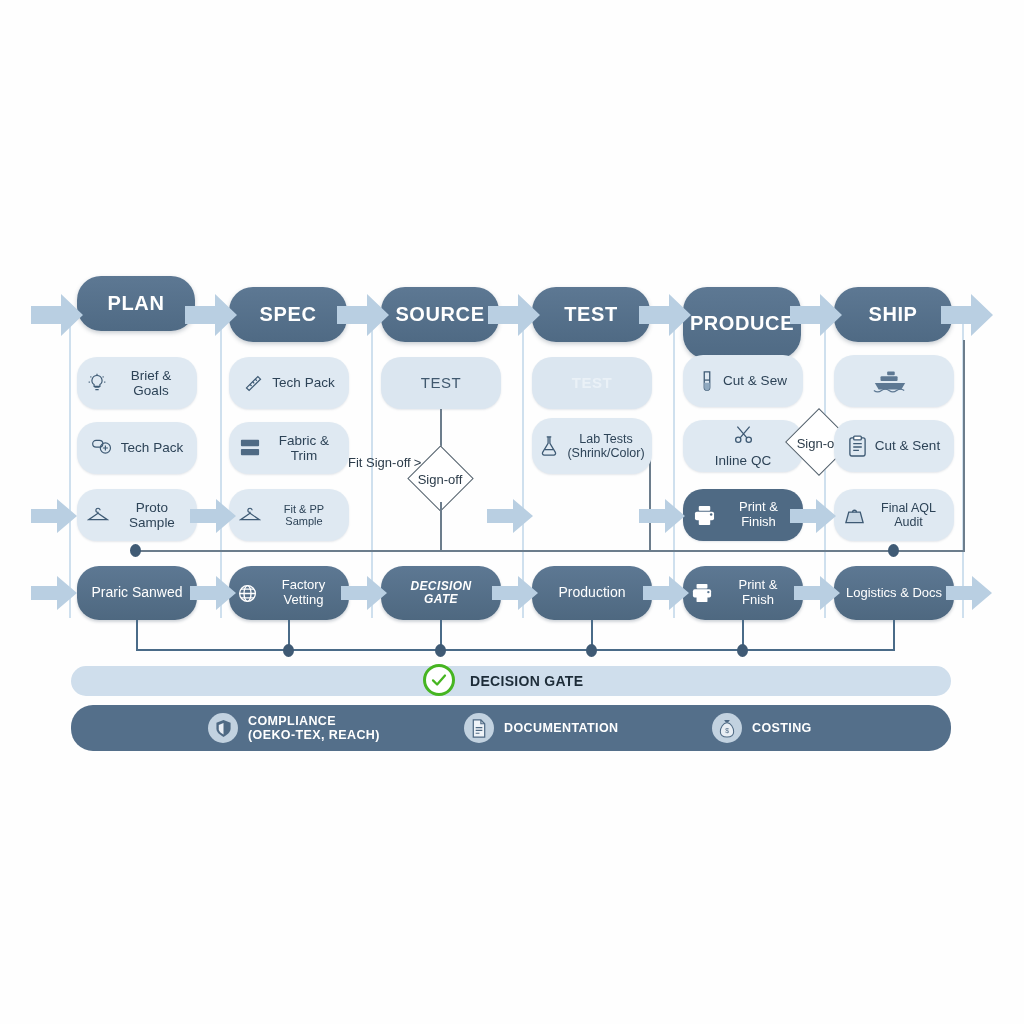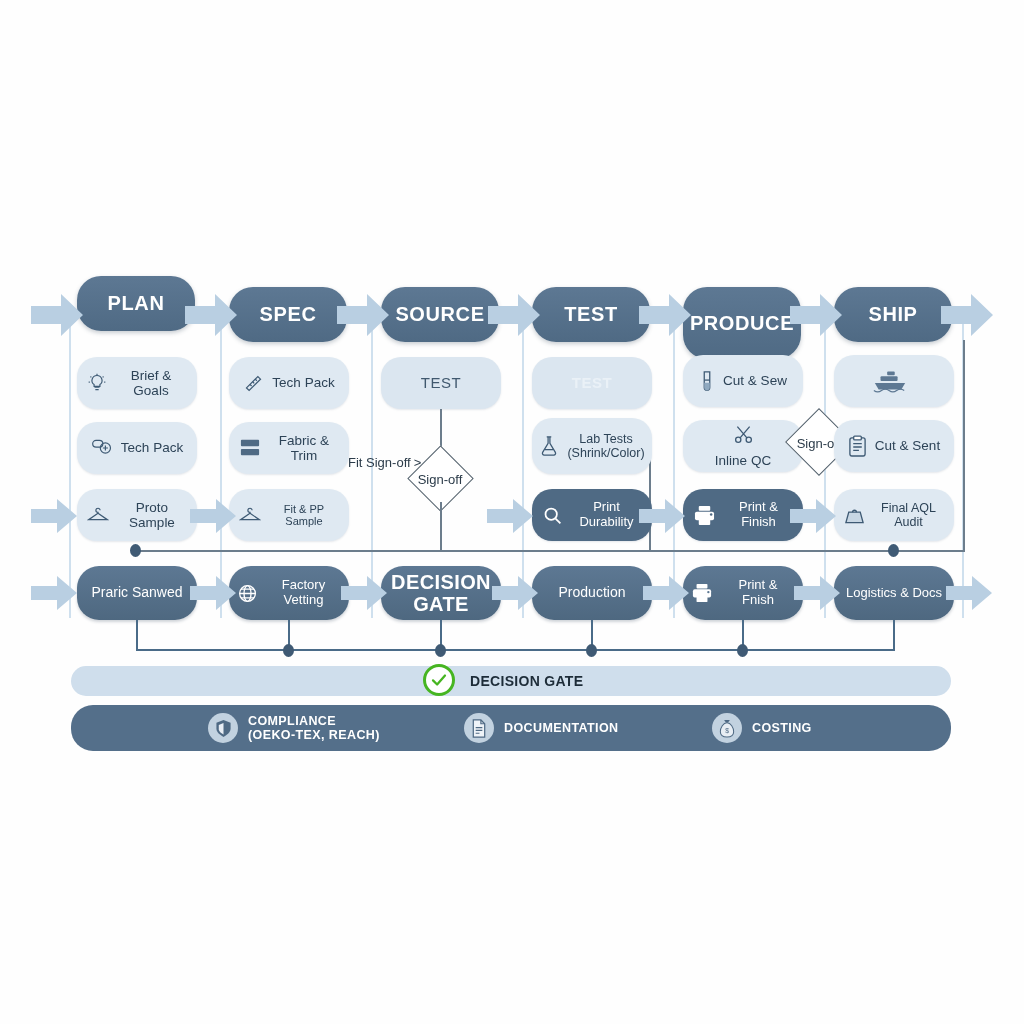--- a/index.html
+++ b/index.html
@@ -37,21 +37,21 @@
   }
   .card.ghost { background: #dbe6f0; color: #eef4f9; font-weight: 600; font-size: 15px; letter-spacing:.5px;}
   .card.dark { background: #4f6a84; color: #ffffff; }
   .card.lite { background: #dfe9f2; }
   .row-pill {
     background: linear-gradient(180deg,#5d7893 0%,#4e6880 100%);
     color: #ffffff; font-size: 14px; border-radius: 22px;
     gap: 8px; padding: 0 8px;
     box-shadow: 0 2px 3px rgba(40,60,80,.22);
   }
-  .row-pill.strong { font-size: 20px; font-weight: 700; line-height: 1.1; letter-spacing:.4px;}
+  .row-pill.strong { font-size: 12px; font-weight: 700; line-height: 1.1; letter-spacing:.4px;font-style:italic;}
   .arrowwrap { position:absolute; }
   .arrowwrap svg { display:block; }
 
   .vline { position: absolute; background: #cfe0ee; width: 2px; }
   .hline { position: absolute; background: #6c7d8c; height: 1.6px; }
   .hline.dark { background: #4a6b88; height: 2px; }
   .vtick { position: absolute; background: #4a6b88; width: 2px; }
   .dot { position: absolute; width: 11px; height: 13px; border-radius: 50%; background: #3f5a74; }
 
   .diamond {
@@ -242,29 +242,20 @@
   </div>
   <div class="pill card lite" style="left:532px; top:418px; width:120px; height:56px;">
     <span class="ico">
       <svg width="20" height="22" viewBox="0 0 22 24" fill="none" stroke="#3e5a74" stroke-width="1.4">
         <path d="M8.5 2h5M10 2v7L4 19a2 2 0 0 0 1.7 3h10.6A2 2 0 0 0 18 19l-6-10V2"></path>
         <path d="M6.5 16h9"></path>
       </svg>
     </span>
     <span style="font-size:12.5px; white-space:pre-line;">Lab Tests
 (Shrink/Color)</span>
-  </div>
-  <div class="pill card dark" style="left:532px; top:489px; width:120px; height:52px;">
-    <span class="ico">
-      <svg width="21" height="21" viewBox="0 0 24 24" fill="none" stroke="#ffffff" stroke-width="2">
-        <circle cx="10.5" cy="10.5" r="6.5"></circle>
-          <path d="M15.5 15.5 21 21"></path>
-      </svg>
-    </span>
-    <span style="font-size:13px;">Print Durability</span>
   </div>
 
   <div class="pill card lite" style="left:683px; top:355px; width:120px; height:52px;">
     <span class="ico">
       <svg width="16" height="22" viewBox="0 0 16 24" fill="none" stroke="#3e5a74" stroke-width="1.4">
         <path d="M5 2h6v17a3 3 0 0 1-6 0V2z"></path>
           <path d="M5 11h6"></path>
           <path d="M5 14h6v5a3 3 0 0 1-6 0z" fill="#8fa9c0" stroke="none"></path>
       </svg>
     </span>

